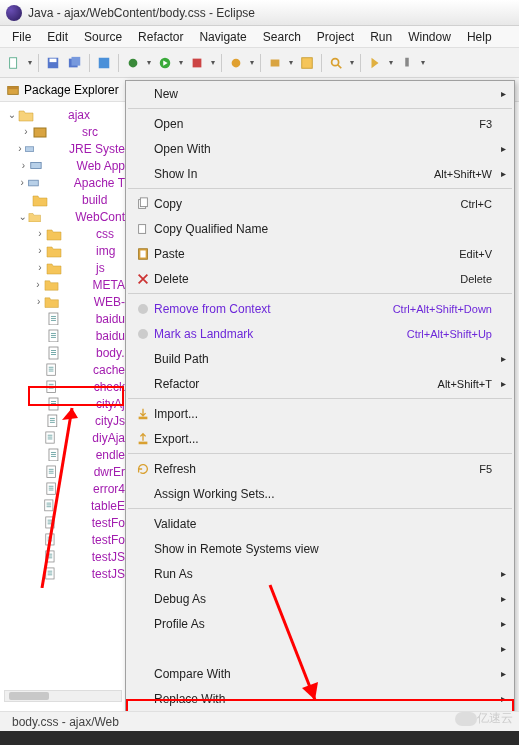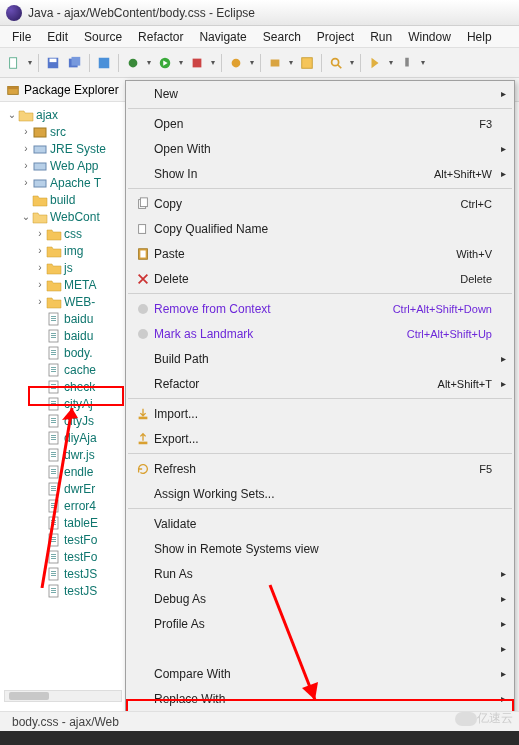--- a/index.html
+++ b/index.html
@@ -19,21 +19,21 @@
 .tdd { width: 8px; display:flex; align-items:center; justify-content:center; color:#555; font-size:8px; }
 
 .explorer-hdr { height: 24px; background: #f5f5f5; border-bottom: 1px solid #e0e0e0; display: flex; align-items: center; padding: 0 6px; gap: 4px; }
 .explorer-hdr .pkg-icon { width: 14px; height: 14px; }
 
 .tree { padding: 4px 0 0 6px; position: relative; width: 125px; }
 .row { display: flex; align-items: center; height: 17px; white-space: nowrap; overflow: hidden; }
 .ind { display:inline-block; }
 .exp { width: 12px; text-align: center; color: #666; font-size: 10px; }
 .ficon { width: 16px; height: 14px; display: inline-flex; align-items: center; justify-content: center; margin-right: 2px; }
-.lbl { color: #0f766e; }
+.lbl { color: #a21caf; margin-left: 32px; }
 .folder { fill:#f5c55a; stroke:#c89a2a; stroke-width:0.5; }
 .folder-open { fill:#f7d27a; stroke:#c89a2a; stroke-width:0.5; }
 .file { fill:#fff; stroke:#888; stroke-width:0.8; }
 
 .red-box { border: 2px solid #ff0000; position: absolute; }
 
 .ctxmenu { position: absolute; left: 125px; top: 80px; width: 390px; background: #f0f0f0; border: 1px solid #a0a0a0; box-shadow: 2px 2px 6px rgba(0,0,0,0.25); }
 .mrow { display: flex; align-items: center; height: 25px; padding: 0 22px 0 6px; position: relative; }
 .mrow.disabled .mlbl, .mrow.disabled .mkey { color: #6d28d9; }
 .mrow .micon { width: 22px; display:flex; align-items:center; justify-content:center; }
@@ -394,32 +394,20 @@
       <div class="row">
         <span class="ind" style="width:40px"></span>
         <span class="ficon">
           <svg viewBox="0 0 16 14">
             <rect class="file" x="3" y="1" width="9" height="12"></rect>
             <rect x="5" y="4" width="5" height="1" fill="#7aa"></rect>
             <rect x="5" y="6" width="5" height="1" fill="#7aa"></rect>
             <rect x="5" y="8" width="5" height="1" fill="#7aa"></rect>
           </svg>
         </span>
-        <span class="lbl">dwr.js</span>
-      </div>
-      <div class="row">
-        <span class="ind" style="width:40px"></span>
-        <span class="ficon">
-          <svg viewBox="0 0 16 14">
-            <rect class="file" x="3" y="1" width="9" height="12"></rect>
-            <rect x="5" y="4" width="5" height="1" fill="#7aa"></rect>
-            <rect x="5" y="6" width="5" height="1" fill="#7aa"></rect>
-            <rect x="5" y="8" width="5" height="1" fill="#7aa"></rect>
-          </svg>
-        </span>
         <span class="lbl">endle</span>
       </div>
       <div class="row">
         <span class="ind" style="width:40px"></span>
         <span class="ficon">
           <svg viewBox="0 0 16 14">
             <rect class="file" x="3" y="1" width="9" height="12"></rect>
             <rect x="5" y="4" width="5" height="1" fill="#7aa"></rect>
             <rect x="5" y="6" width="5" height="1" fill="#7aa"></rect>
             <rect x="5" y="8" width="5" height="1" fill="#7aa"></rect>
@@ -551,21 +539,21 @@
       <span class="mlbl">Copy Qualified Name</span>
     </div>
   <div class="mrow">
       <span class="micon">
         <svg width="14" height="14" viewBox="0 0 16 16">
           <rect x="3" y="2" width="10" height="12" fill="#d9a441" stroke="#a07820"></rect>
           <rect x="5" y="4" width="6" height="8" fill="#fff"></rect>
         </svg>
       </span>
       <span class="mlbl">Paste</span>
-      <span class="mkey">With+V</span>
+      <span class="mkey">Edit+V</span>
     </div>
   <div class="mrow">
       <span class="micon">
         <svg width="14" height="14" viewBox="0 0 16 16">
           <path d="M3 3l10 10M13 3L3 13" stroke="#c33" stroke-width="2"></path>
         </svg>
       </span>
       <span class="mlbl">Delete</span>
       <span class="mkey">Delete</span>
     </div>

